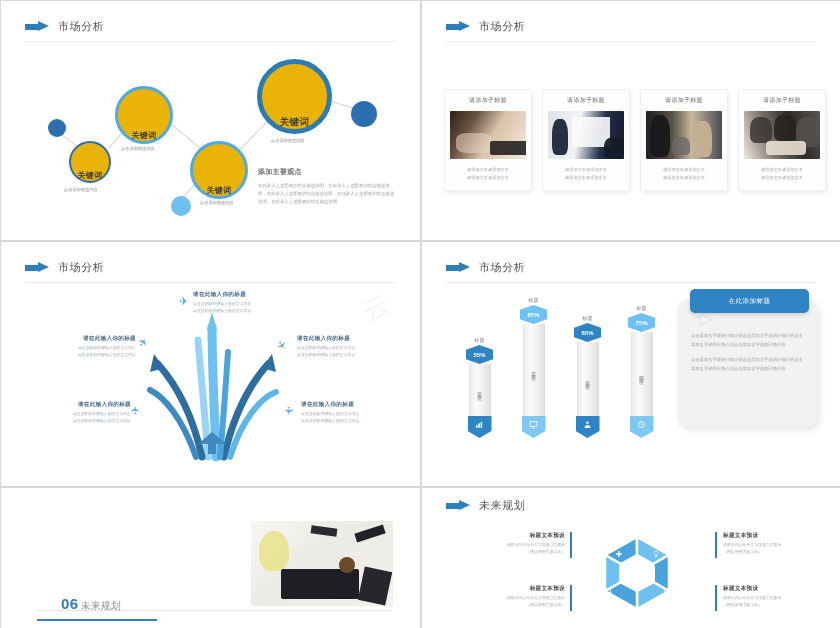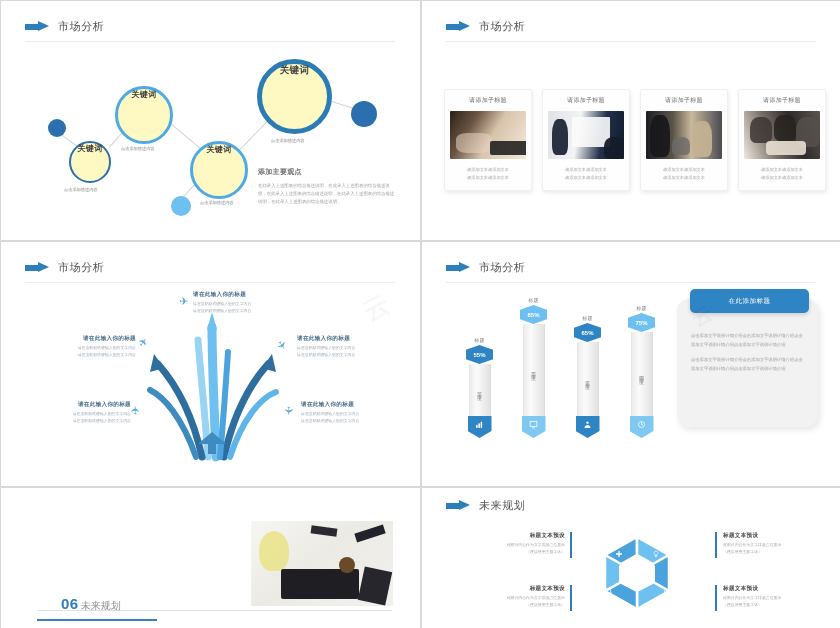--- a/index.html
+++ b/index.html
@@ -10,22 +10,22 @@
   
   .hdr{position:absolute;left:24px;top:18px;display:flex;align-items:center;gap:9px;}
   .arrow{width:24px;height:11px;position:relative;}
   .arrow .shaft{position:absolute;left:0;top:3px;width:15px;height:6px;background:#2d7fba;}
   .arrow .head{position:absolute;left:13px;top:0;width:0;height:0;
       border-top:5.5px solid transparent;border-bottom:5.5px solid transparent;border-left:11px solid #2d7fba;}
   .hdr-title{font-size:11px;color:#555;letter-spacing:.6px;}
   .divline{position:absolute;left:24px;top:40px;width:370px;height:1px;background:#ececec;}
 
   
-  .ring{position:absolute;border-radius:50%;box-sizing:border-box;background:#fef9c3;
-        display:flex;align-items:flex-start;justify-content:center;}
+  .ring{position:absolute;border-radius:50%;box-sizing:border-box;background:#eab308;
+        display:flex;align-items:flex-end;justify-content:center;}
   .ring span{font-size:8px;color:#3e3e3e;font-weight:bold;letter-spacing:.4px;}
   .dot{position:absolute;border-radius:50%;}
   .cap{position:absolute;font-size:4.2px;color:#8b8b8b;white-space:nowrap;transform:scale(1.0);}
   .conn{position:absolute;height:1px;background:#d3d3d3;transform-origin:0 0;}
   .s1txt{position:absolute;left:257px;top:166px;width:140px;}
   .s1txt .t{font-size:7px;color:#6f6f6f;font-weight:bold;margin-bottom:5px;letter-spacing:.3px;}
   .s1txt .b{font-size:4.4px;color:#a0a0a0;line-height:1.85;}
 
   
   .cards{position:absolute;left:22px;top:88px;display:flex;gap:10px;}

